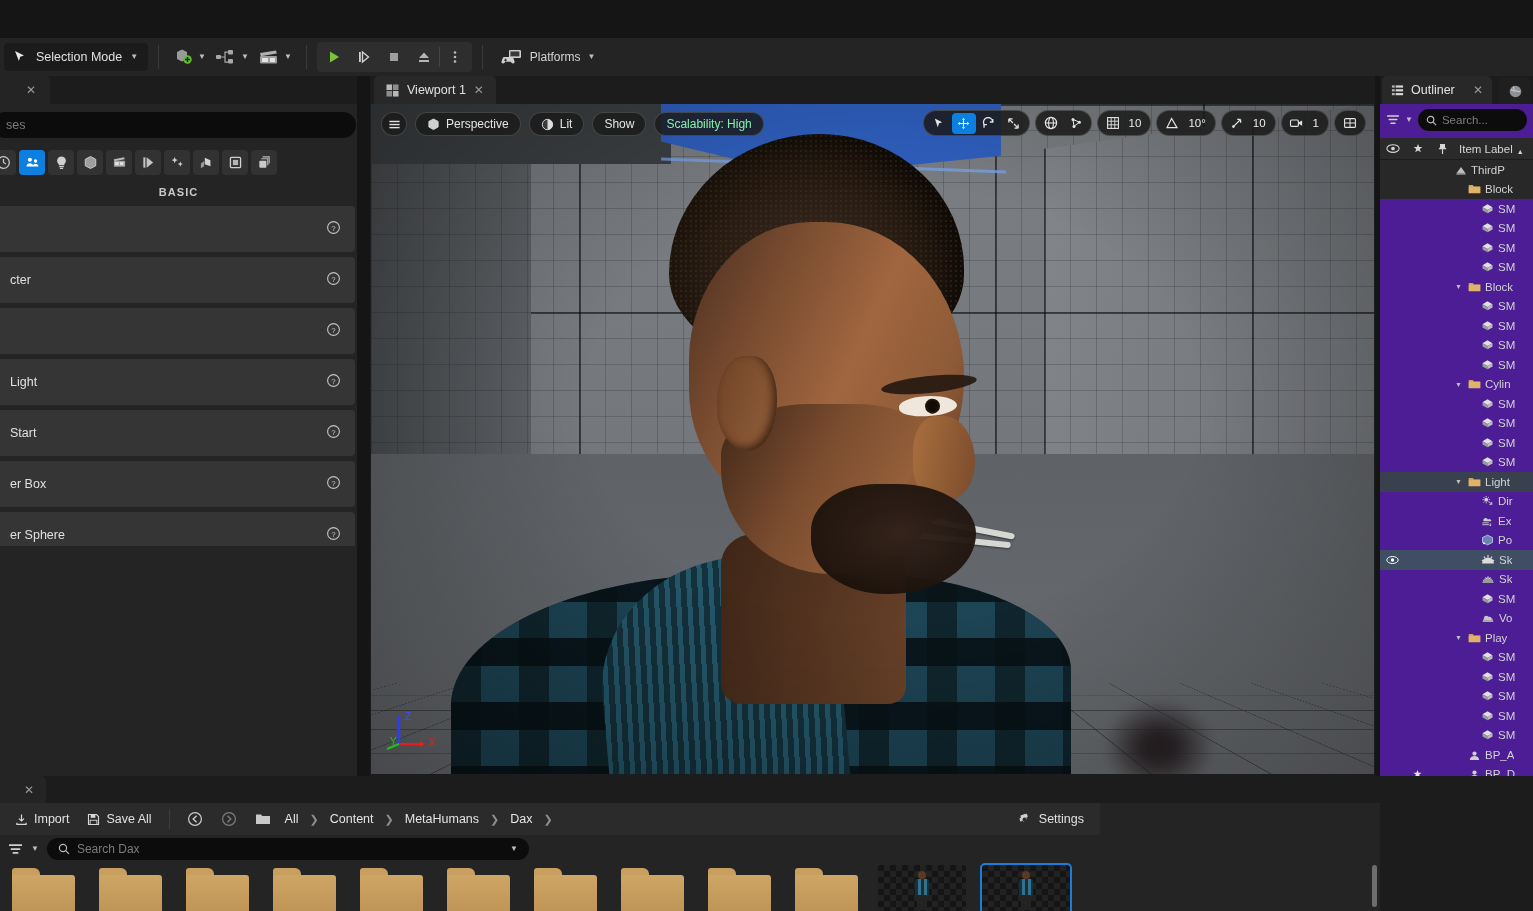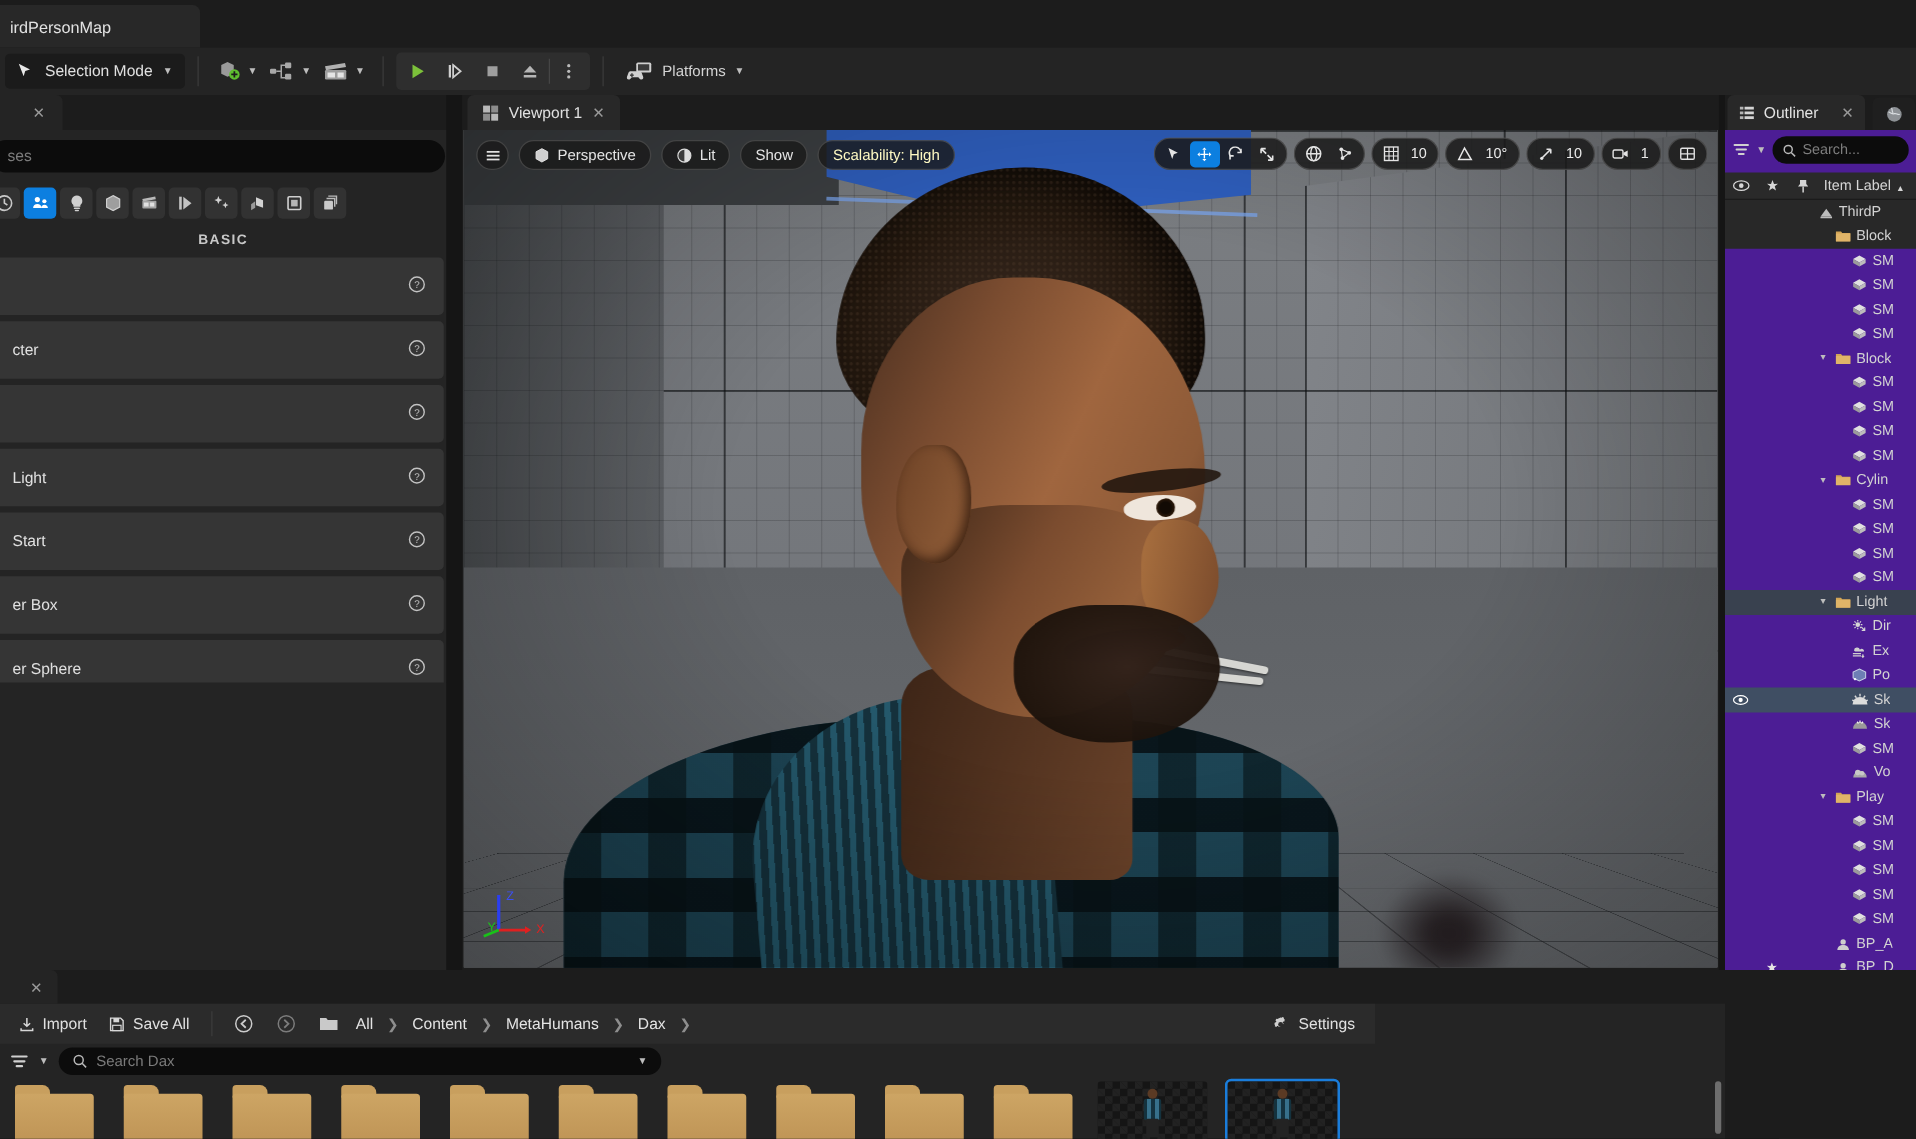--- a/index.html
+++ b/index.html
@@ -267,21 +267,21 @@
 
   
   .vp-tl { position:absolute; left:10px; top:8px; display:flex; align-items:center; gap:8px; }
   .vp-pill {
     height:24px; border-radius:12px; background:rgba(26,26,26,.82);
     border:1px solid rgba(120,120,120,.42);
     display:flex; align-items:center; gap:6px; padding:0 11px;
     font-size:12px; color:#e4e4e4; white-space:nowrap;
   }
   .vp-pill.round { width:26px; padding:0; justify-content:center; border-radius:13px; }
-  .vp-pill.scal { color:#fef9c3; }
+  .vp-pill.scal { color:#86efac; }
   .vp-tr {
     position:absolute; right:8px; top:6px; display:flex; align-items:center; gap:5px;
   }
   .vp-grp {
     height:26px; border-radius:13px; background:rgba(26,26,26,.86);
     border:1px solid rgba(125,125,125,.4);
     display:flex; align-items:center; padding:0 3px; gap:1px;
   }
   .vp-ic {
     width:24px; height:21px; border-radius:4px;
@@ -403,25 +403,20 @@
   .left-panel-scroll {
     position:absolute; right:2px; top:48px; width:5px; height:24px; background:#6d6d6d; border-radius:3px;
   }
   .icon { display:inline-flex; align-items:center; justify-content:center; }
 </style>
 </head>
 <body>
 
 <div id="app">
 
-  <div class="titlebar">
-    <div class="level-tab">
-      <span class="tab-label">irdPersonMap</span>
-    </div>
-  </div>
 
   <div class="maintoolbar">
     <div class="sel-mode">
       <span class="icon">
         <svg width="16" height="16" viewBox="0 0 16 16">
           <path d="M3 2l9 4.5-3.8 1.3L6.9 12z" fill="#e8e8e8"></path>
           <path d="M2 3.5a5 5 0 016.5 0v7.5a5 5 0 01-6.5 0z" fill="#3a3a3a" opacity=".0"></path>
         </svg>
       </span>
       <span class="txt">Selection Mode</span>

